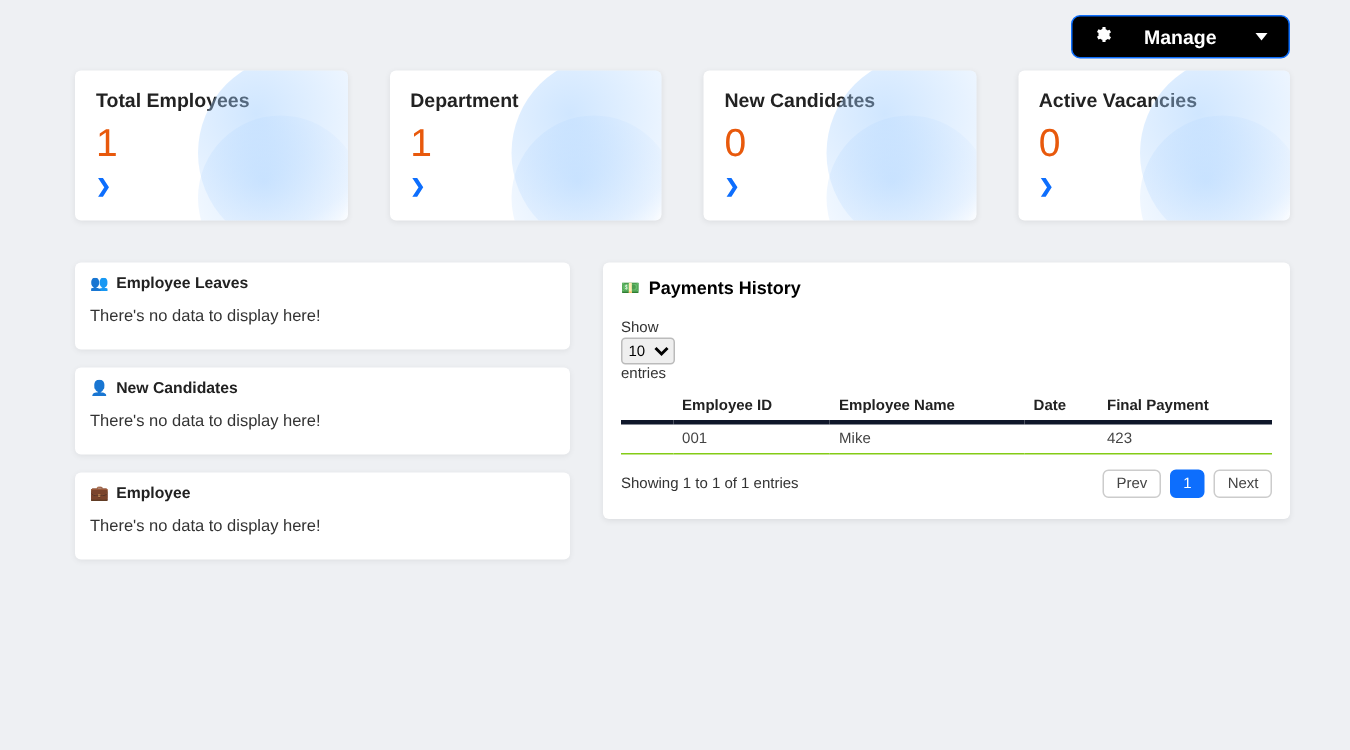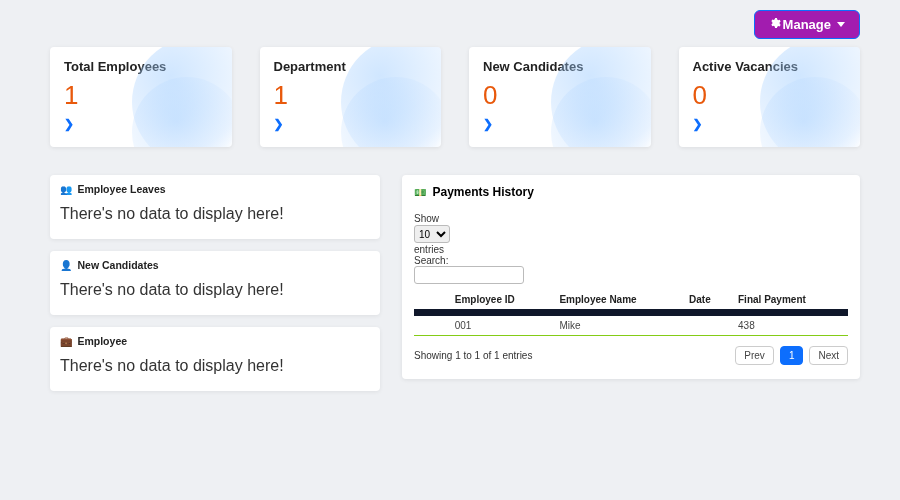--- a/index.html
+++ b/index.html
@@ -7,23 +7,23 @@
     font-family: -apple-system, BlinkMacSystemFont, "Segoe UI", Helvetica, Arial, sans-serif;
     background: #eef0f3;
     width: 900px;
     height: 500px;
     overflow: hidden;
   }
   .wrap { padding: 10px 40px 20px 50px; }
   h2.title { font-size: 26px; font-weight: 500; color: #000; margin: 6px 0 14px 30px; }
   .topbar { display: flex; justify-content: flex-end; margin-bottom: 8px; padding-right: 0; }
   .btn-manage {
-    background: #a21caf; color: #fff; border: 1px solid #0d6efd;
+    background: #000000; color: #fff; border: 1px solid #0d6efd;
     border-radius: 6px; padding: 6px 14px; font-size: 13px; font-weight: 600;
-    display: inline-flex; align-items: center; gap: 2px; cursor: pointer;
+    display: inline-flex; align-items: center; gap: 22px; cursor: pointer;
   }
   .btn-manage .gear { display:inline-block; }
   .btn-manage .caret { border-left:4px solid transparent; border-right:4px solid transparent; border-top:5px solid #fff; display:inline-block; margin-left:4px;}
   .cards { display: flex; gap: 28px; margin-bottom: 28px; }
   .card {
     position: relative; flex: 1; background: #fff; border-radius: 4px;
     padding: 12px 14px 10px 14px; box-shadow: 0 1px 4px rgba(0,0,0,0.08);
     overflow: hidden; min-height: 100px;
   }
   .card .blob {
@@ -39,39 +39,39 @@
   .card h5 { font-size: 13px; font-weight: 600; color: #222; margin-bottom: 6px; }
   .card .val { font-size: 26px; color: #e8590c; font-weight: 400; margin-bottom: 6px; }
   .card .arrow { color: #0d6efd; font-size: 12px; font-weight: 700; cursor: pointer; }
   .lower { display: flex; gap: 22px; }
   .leftcol { flex: 0 0 330px; display: flex; flex-direction: column; gap: 12px; }
   .panel {
     background: #fff; border-radius: 4px; box-shadow: 0 1px 4px rgba(0,0,0,0.07);
     padding: 8px 10px 16px 10px;
   }
   .panel .phead { font-size: 10.5px; font-weight: 700; color: #222; display:flex; align-items:center; gap:5px; margin-bottom:10px;}
-  .panel .empty { font-size: 16px; color: #333; }
+  .panel .empty { font-size: 11px; color: #333; }
   .rightcol { flex: 1; }
   .bigpanel {
     background: #fff; border-radius: 4px; box-shadow: 0 1px 4px rgba(0,0,0,0.08);
     padding: 10px 12px 14px 12px;
   }
   .bigpanel .bhead { font-size: 12px; font-weight: 700; display:flex; align-items:center; gap:6px; margin-bottom:14px;}
   .tablectl { display:flex; justify-content:space-between; align-items:flex-start; font-size:10px; color:#333; margin-bottom:6px;flex-direction:column;}
   .tablectl .len label{ display:block; }
   .tablectl select {
     font-size:10px; width:36px; height:18px; border:1px solid #bbb; border-radius:3px; margin: 1px 0;
   }
   .tablectl .search input {
     width:110px; height:18px; border:1px solid #bbb; border-radius:3px; font-size:10px;
   }
   table.grid { width:100%; border-collapse: collapse; font-size:10px; }
   table.grid thead th {
     text-align:left; font-weight:600; color:#222; padding:4px 6px;
-    border-bottom:7px solid #0f172a;
+    border-bottom:3px solid #0f172a;
     margin-left:20px;
   }
   table.grid tbody td {
     padding:4px 6px; color:#444; border-bottom:1px solid #84cc16;
   }
   .tfoot { display:flex; justify-content:space-between; align-items:center; margin-top:10px; font-size:10px; color:#333;gap:13px;}
   .pager { display:flex; gap:6px;justify-content:flex-end; }
   .pgbtn {
     border:1px solid #ccc; background:#fff; color:#444; border-radius:4px;
     padding:3px 8px; font-size:10px; cursor:pointer;
@@ -167,44 +167,40 @@
           <span>Payments History</span>
         </div>
 
         <div class="tablectl">
           <div class="len">
             <label>Show</label>
             <select value="10">
               <option>10</option>
             </select>
             <label>entries</label>
-          </div>
-          <div class="search">
-            <label>Search:</label><br>
-            <input type="text" value="" style="">
           </div>
         </div>
 
         <table class="grid">
           <thead>
             <tr>
               <th style="width:8%"></th>
               <th>Employee ID</th>
               <th>Employee Name</th>
               <th>Date</th>
               <th>Final Payment</th>
             </tr>
           </thead>
           <tbody>
             <tr>
               <td></td>
               <td>001</td>
               <td>Mike</td>
               <td></td>
-              <td>438</td>
+              <td>423</td>
             </tr>
           </tbody>
         </table>
 
         <div class="tfoot">
           <div>Showing 1 to 1 of 1 entries</div>
           <div class="pager">
             <button class="pgbtn">Prev</button>
             <button class="pgbtn active">1</button>
             <button class="pgbtn">Next</button>

